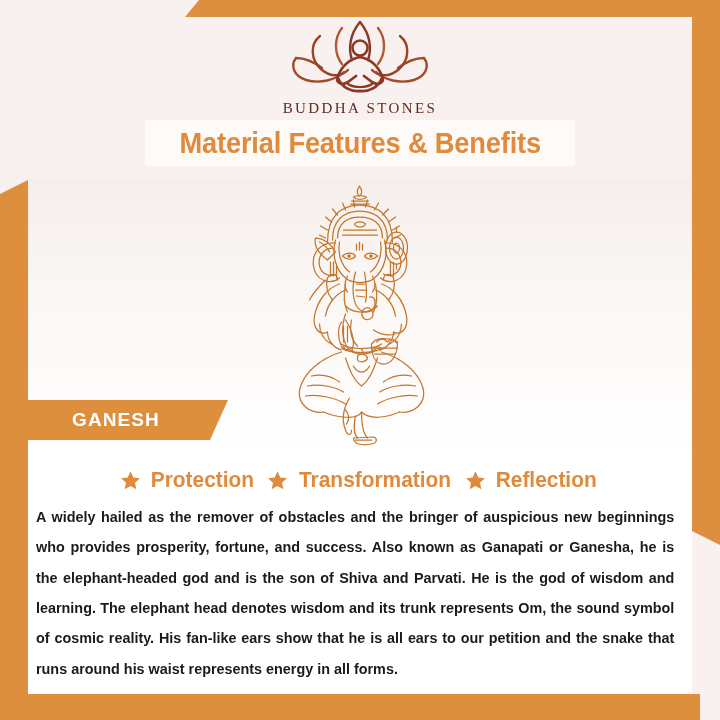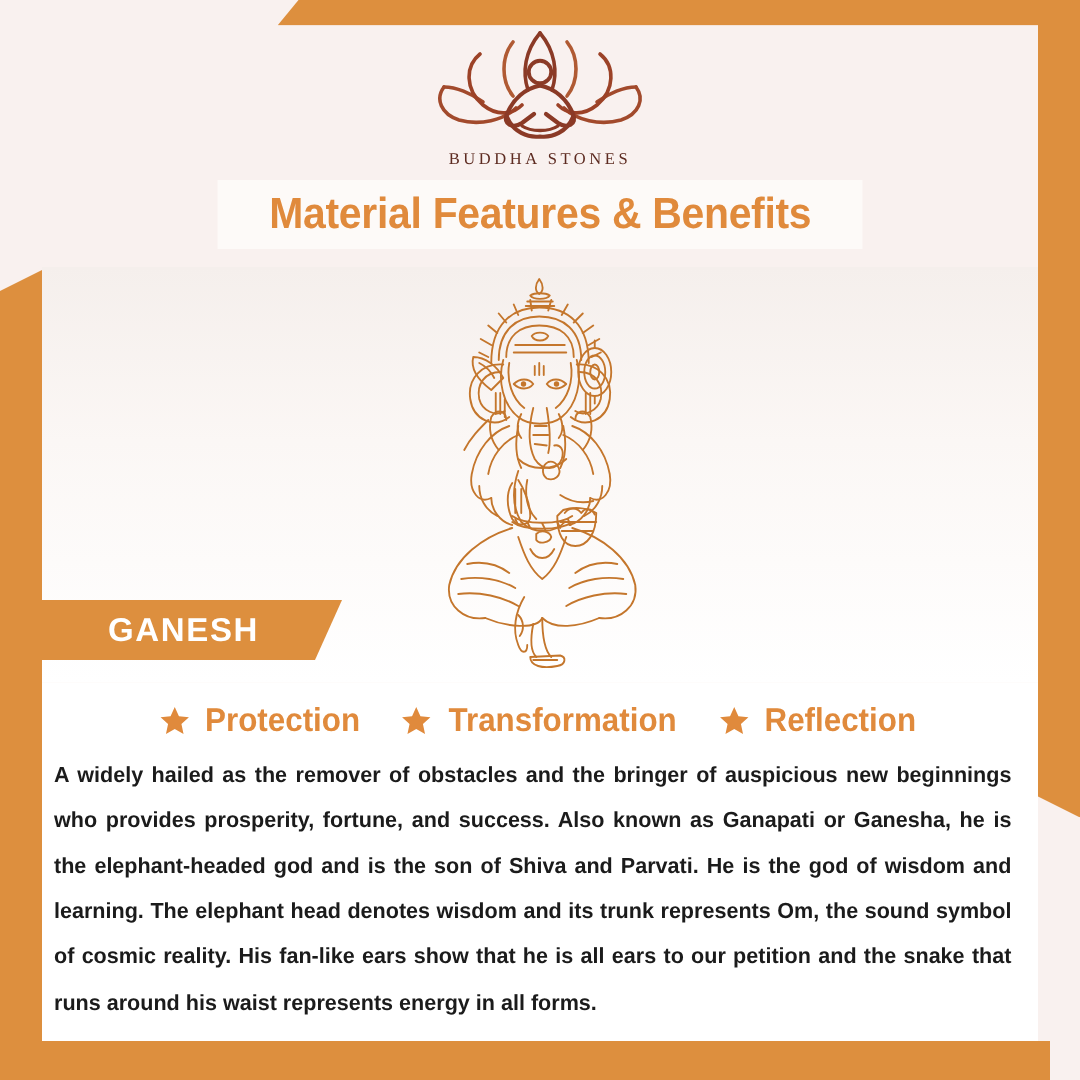--- a/index.html
+++ b/index.html
@@ -70,21 +70,21 @@
     align-items: center;
   }
   .logo-mark {
     width: 160px;
     height: 78px;
     display: block;
   }
   .logo-text {
     margin-top: 4px;
     font-family: "Liberation Serif", serif;
-    font-size: 11px;
+    font-size: 15px;
     letter-spacing: 2.4px;
     color: #5d2b21;
     font-weight: 400;
   }
 
   
   .headline-band {
     position: absolute;
     top: 120px;
     left: 145px;
@@ -131,40 +131,40 @@
     width: 228px;
     height: 40px;
     background: #dd8f3e;
     clip-path: polygon(0 0, 100% 0, calc(100% - 18px) 100%, 0 100%);
     display: flex;
     align-items: center;
   }
   .ribbon-label {
     margin-left: 72px;
     color: #ffffff;
-    font-size: 22px;
+    font-size: 19px;
     font-weight: bold;
     letter-spacing: 1.1px;
   }
 
   
   .card {
     position: absolute;
     top: 455px;
     left: 28px;
     width: 664px;
     height: 239px;
     background: #ffffff;
   }
 
   .features {
     display: flex;
     justify-content: center;
     align-items: center;
-    gap: 24px;
+    gap: 10px;
     padding-top: 12px;
   }
   .feature {
     display: flex;
     align-items: center;
     gap: 7px;
   }
   .star-icon {
     width: 21px;
     height: 21px;

